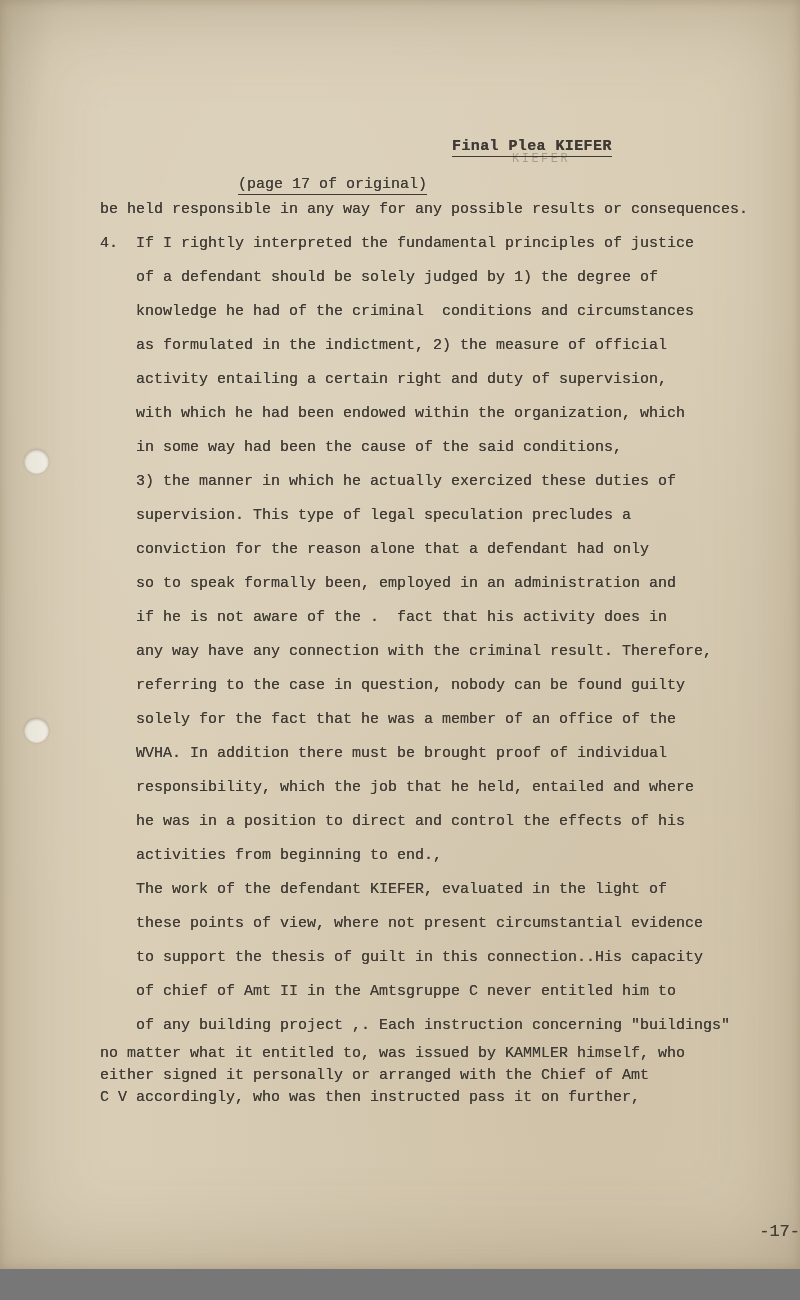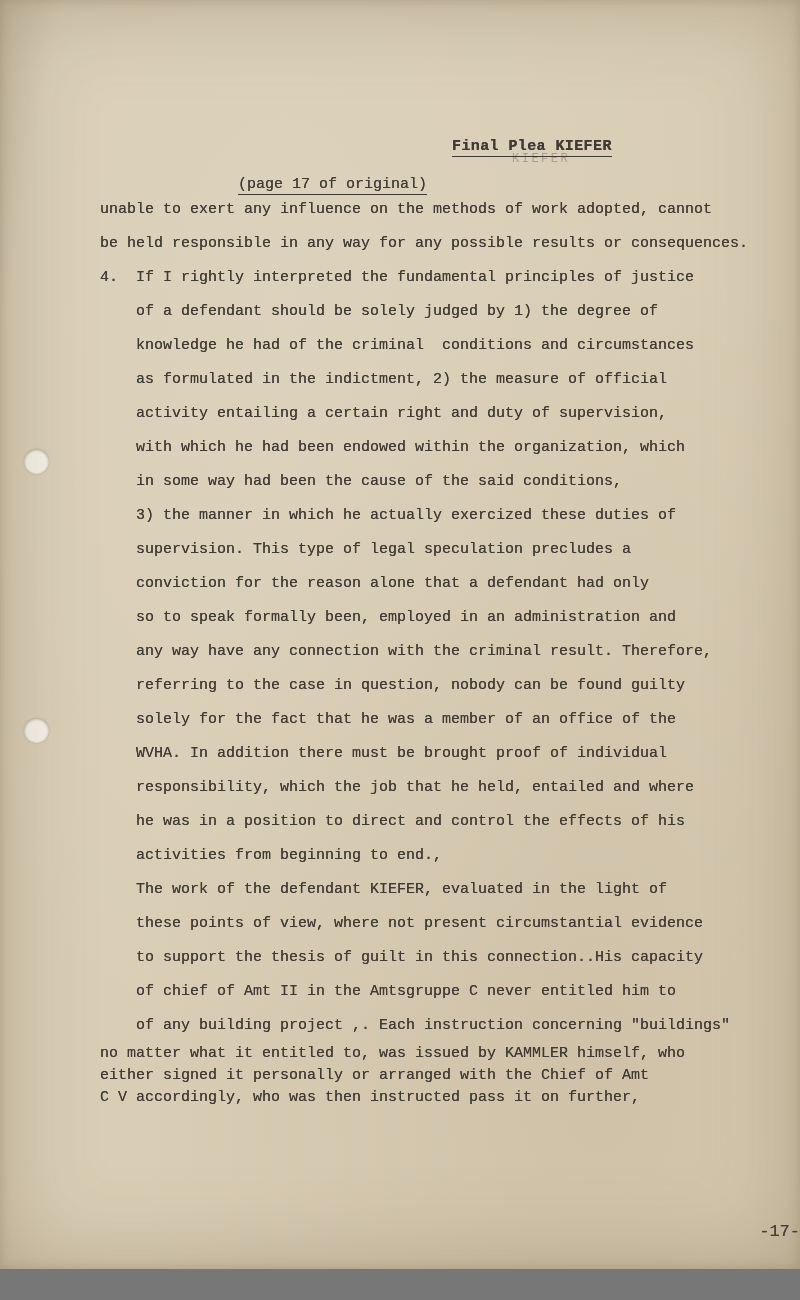--- a/index.html
+++ b/index.html
@@ -67,33 +67,33 @@
 
 <div class="page" style="--paper: #d9cdb5; --ink: #3f3a34;">
   <span class="hole h1"></span>
   <span class="hole h2"></span>
 
   <div class="header-title">Final Plea KIEFER</div>
   <div class="header-ghost">KIEFER</div>
   <div class="page-note">(page 17 of original)</div>
 
   <div class="doc-body">
-      <div class="line">unable to exert any influence on the methods of work adopted, cannot</div>
       <div class="line">be held responsible in any way for any possible results or consequences.</div>
       <div class="line">4.  If I rightly interpreted the fundamental principles of justice</div>
       <div class="line ind">of a defendant should be solely judged by 1) the degree of</div>
       <div class="line ind">knowledge he had of the criminal  conditions and circumstances</div>
       <div class="line ind">as formulated in the indictment, 2) the measure of official</div>
       <div class="line ind">activity entailing a certain right and duty of supervision,</div>
       <div class="line ind">with which he had been endowed within the organization, which</div>
       <div class="line ind">in some way had been the cause of the said conditions,</div>
       <div class="line ind">3) the manner in which he actually exercized these duties of</div>
       <div class="line ind">supervision. This type of legal speculation precludes a</div>
       <div class="line ind">conviction for the reason alone that a defendant had only</div>
       <div class="line ind">so to speak formally been, employed in an administration and</div>
+      <div class="line ind">if he is not aware of the .  fact that his activity does in</div>
       <div class="line ind">any way have any connection with the criminal result. Therefore,</div>
       <div class="line ind">referring to the case in question, nobody can be found guilty</div>
       <div class="line ind">solely for the fact that he was a member of an office of the</div>
       <div class="line ind">WVHA. In addition there must be brought proof of individual</div>
       <div class="line ind">responsibility, which the job that he held, entailed and where</div>
       <div class="line ind">he was in a position to direct and control the effects of his</div>
       <div class="line ind">activities from beginning to end.,</div>
       <div class="line ind">The work of the defendant KIEFER, evaluated in the light of</div>
       <div class="line ind">these points of view, where not present circumstantial evidence</div>
       <div class="line ind">to support the thesis of guilt in this connection..His capacity</div>

